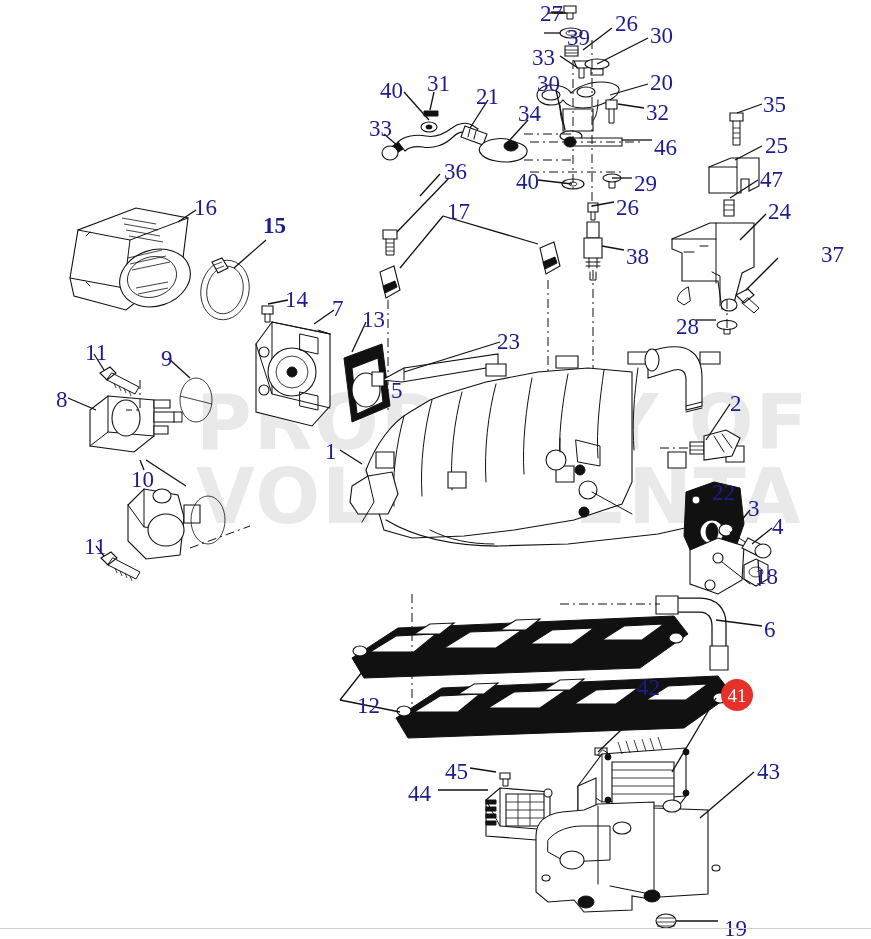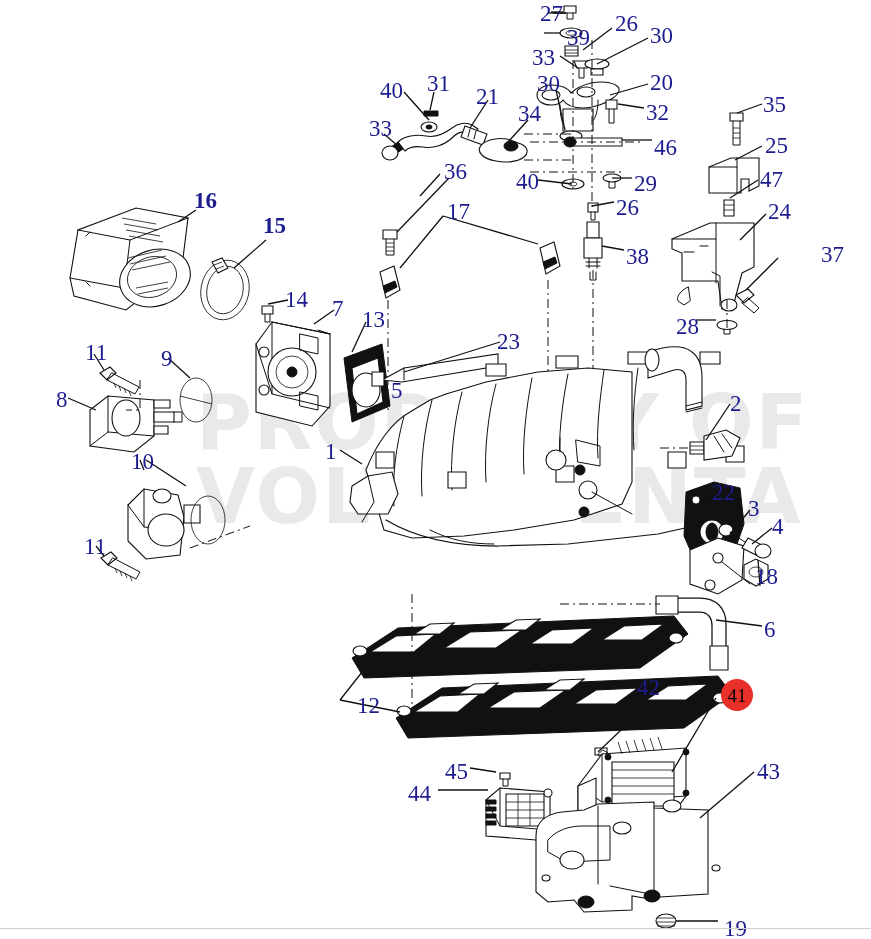--- a/index.html
+++ b/index.html
@@ -19,21 +19,21 @@
   .ln2{fill:none;stroke:#111;stroke-width:1;stroke-linejoin:round;stroke-linecap:round;}
   .thin{fill:none;stroke:#111;stroke-width:.8;}
   .blk{fill:#111;stroke:#111;stroke-width:1;}
   .wht{fill:#fff;stroke:#111;stroke-width:1.1;}
   .dash{fill:none;stroke:#111;stroke-width:1;stroke-dasharray:9 4 2 4;}
   .lead{fill:none;stroke:#111;stroke-width:1.3;}
 
   
   .lbl{position:absolute;color:#1c1c8f;font-family:"Liberation Serif", serif;
        font-size:23px;line-height:23px;white-space:nowrap;}
-  .lbl.hl{color:#000000;background:#e8302a;border-radius:50%;
+  .lbl.hl{color:#ffffff;background:#e8302a;border-radius:50%;
           width:32px;height:32px;display:flex;align-items:center;justify-content:center;
           font-size:19px;box-shadow:0 0 0 0 rgba(0,0,0,0);}
   .baseline{position:absolute;left:0;top:928px;width:871px;height:0;
             border-top:1px solid #cfcfcf;}
 </style>
 </head>
 <body>
 
 <div id="stage">
 
@@ -454,38 +454,38 @@
       <div class="lbl" style="left: 646px; top: 101px;">32</div>
       <div class="lbl" style="left: 763px; top: 93px;">35</div>
       <div class="lbl" style="left: 369px; top: 117px;">33</div>
       <div class="lbl" style="left: 654px; top: 136px;">46</div>
       <div class="lbl" style="left: 765px; top: 134px;">25</div>
       <div class="lbl" style="left: 444px; top: 160px;">36</div>
       <div class="lbl" style="left: 760px; top: 168px;">47</div>
       <div class="lbl" style="left: 516px; top: 170px;">40</div>
       <div class="lbl" style="left: 634px; top: 172px;">29</div>
       <div class="lbl" style="left: 768px; top: 200px;">24</div>
-      <div class="lbl" style="left: 194px; top: 189px; font-weight: bold;">16</div>
+      <div class="lbl" style="left: 194px; top: 196px;">16</div>
       <div class="lbl" style="left: 616px; top: 196px;">26</div>
       <div class="lbl" style="left: 447px; top: 200px;">17</div>
       <div class="lbl" style="left: 263px; top: 214px; font-weight: bold;">15</div>
       <div class="lbl" style="left: 626px; top: 245px;">38</div>
       <div class="lbl" style="left: 779px; top: 243px; margin-left: 42px;">37</div>
       <div class="lbl" style="left: 285px; top: 288px;">14</div>
       <div class="lbl" style="left: 332px; top: 297px;">7</div>
       <div class="lbl" style="left: 362px; top: 308px;">13</div>
       <div class="lbl" style="left: 676px; top: 315px;">28</div>
       <div class="lbl" style="left: 85px; top: 341px;">11</div>
       <div class="lbl" style="left: 161px; top: 347px;">9</div>
       <div class="lbl" style="left: 497px; top: 330px;">23</div>
       <div class="lbl" style="left: 391px; top: 379px;">5</div>
       <div class="lbl" style="left: 56px; top: 388px;">8</div>
       <div class="lbl" style="left: 730px; top: 392px;">2</div>
       <div class="lbl" style="left: 325px; top: 440px;">1</div>
-      <div class="lbl" style="left: 131px; top: 450px; text-align: right;">10</div>
+      <div class="lbl" style="left: 131px; top: 468px; text-align: right;">10</div>
       <div class="lbl" style="left: 712px; top: 481px;">22</div>
       <div class="lbl" style="left: 748px; top: 497px;">3</div>
       <div class="lbl" style="left: 772px; top: 515px;">4</div>
       <div class="lbl" style="left: 84px; top: 535px;">11</div>
       <div class="lbl" style="left: 755px; top: 565px;">18</div>
       <div class="lbl" style="left: 764px; top: 618px;">6</div>
       <div class="lbl" style="left: 309px; top: 694px; margin-left: 48px;">12</div>
       <div class="lbl" style="left: 637px; top: 676px;">42</div>
       <div class="lbl hl" style="left: 721px; top: 679px;">41</div>
       <div class="lbl" style="left: 757px; top: 760px;">43</div>

